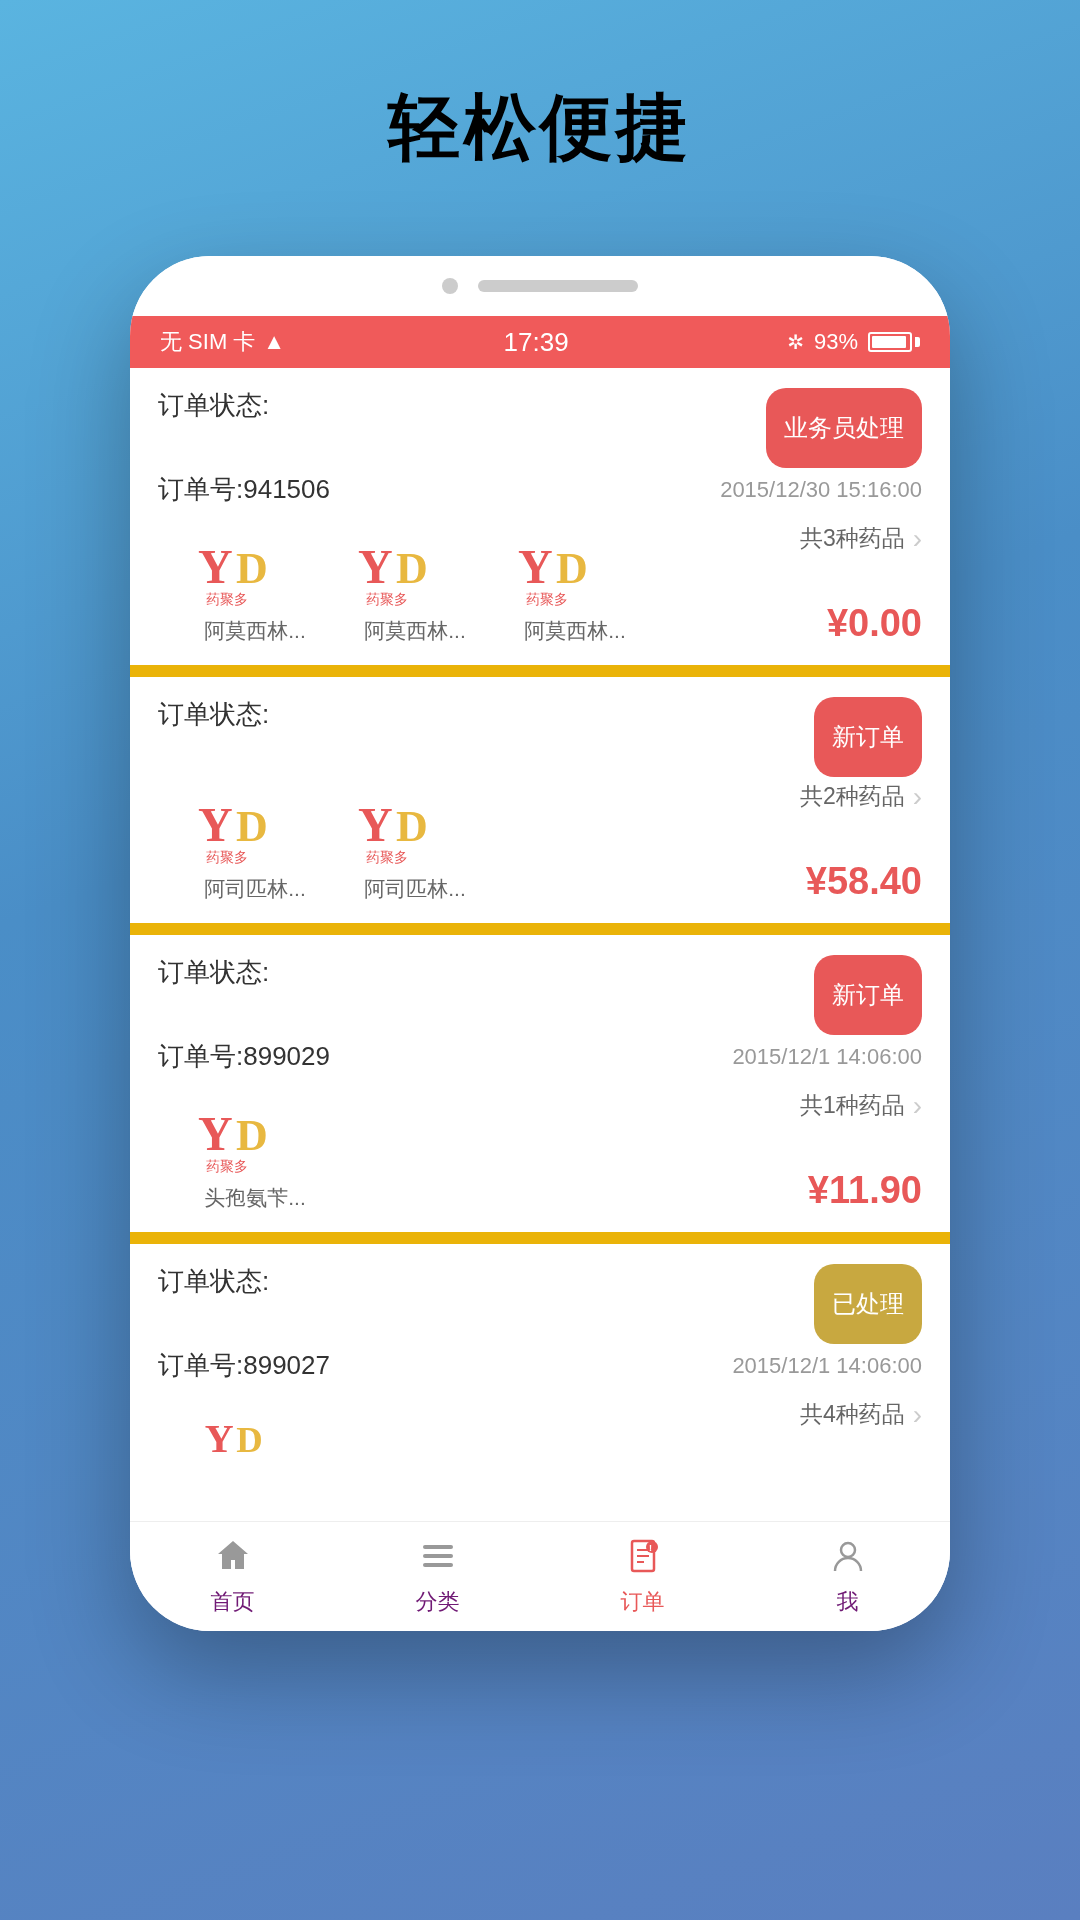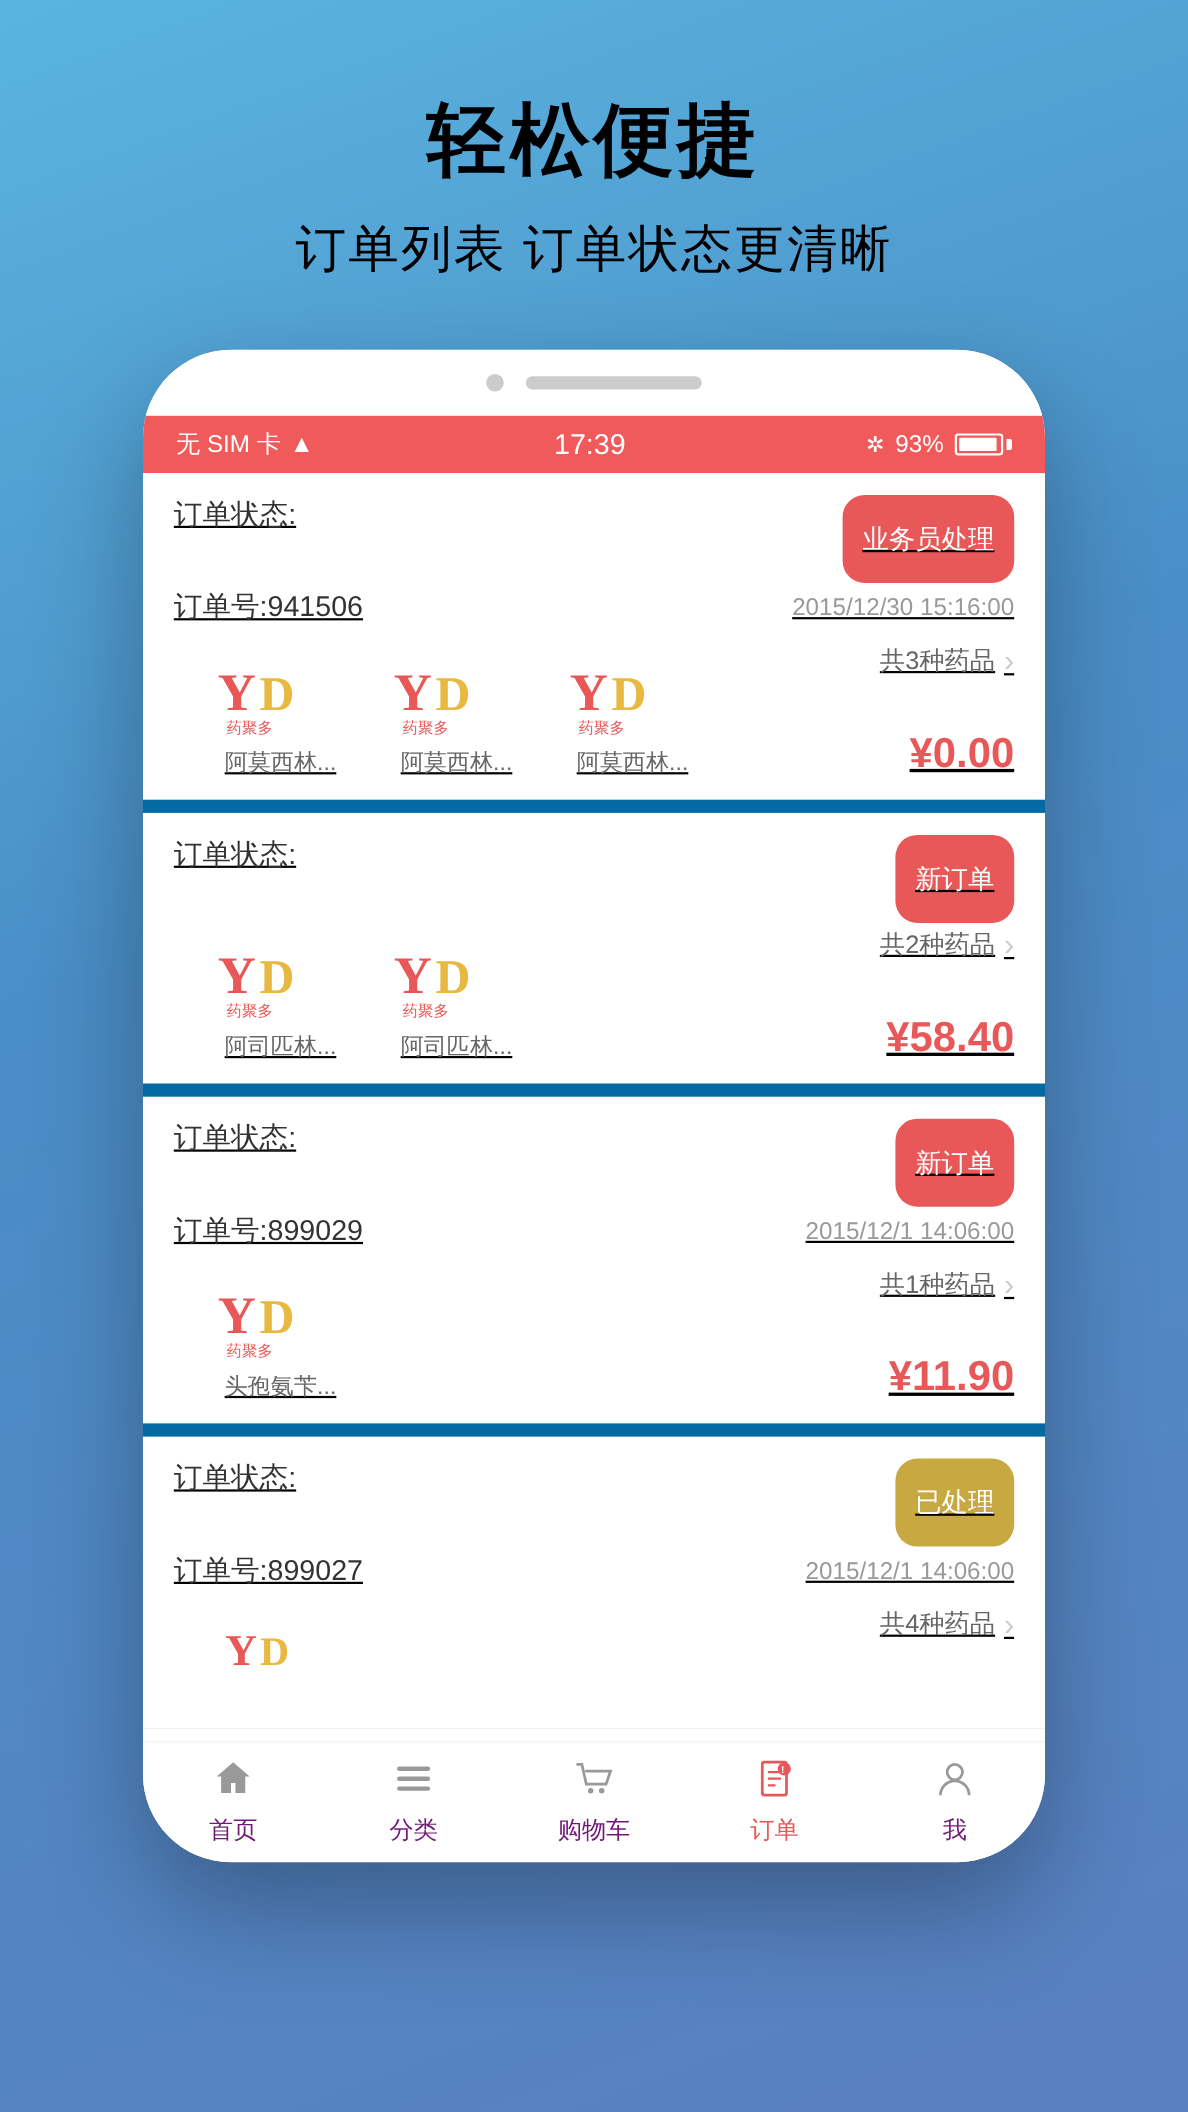--- a/index.html
+++ b/index.html
@@ -154,23 +154,22 @@
       border-radius: 2px;
       transform: rotate(45deg);
     }
     .nav-icon-group {
       display: flex; flex-direction: column; align-items: flex-end;
     }
     .lines-group { display: flex; flex-direction: column; gap: 5px; margin-bottom: 6px; }
 
     
     .content-area {
-      background: #0369a1;
+      background: #eab308;
       flex: 1;
-      text-decoration: underline;
     }
 
     
     .order-card {
       background: white;
       margin-bottom: 12px;
       padding: 20px 28px 20px;
     }
 
     .order-header {
@@ -308,21 +307,20 @@
       font-size: 22px;
       color: #701a75;
     }
     .nav-item-label.active { color: #e85858; }
   </style>
 </head>
 <body>
 
 <div class="top-header">
   <h1>轻松便捷</h1>
-  <p>订单列表  订单状态更清晰</p>
 </div>
 
 <div class="phone-frame">
 
   <div class="phone-top-bar">
     <div class="phone-camera"></div>
     <div class="phone-speaker"></div>
   </div>
 
   <div class="status-bar">
@@ -510,30 +508,20 @@
       <div class="nav-item-icon">
         <svg width="38" height="38" viewBox="0 0 38 38" fill="none">
           <rect x="4" y="8" width="30" height="4" rx="2" fill="#999"></rect>
           <rect x="4" y="17" width="30" height="4" rx="2" fill="#999"></rect>
           <rect x="4" y="26" width="30" height="4" rx="2" fill="#999"></rect>
         </svg>
       </div>
       <span class="nav-item-label">分类</span>
     </div>
 
-    <div class="nav-item">
-      <div class="nav-item-icon">
-        <svg width="38" height="38" viewBox="0 0 38 38" fill="none">
-          <path d="M4 6h4l4 18h18l4-12H12" stroke="#999" stroke-width="2.5" fill="none" stroke-linecap="round"></path>
-          <circle cx="16" cy="30" r="2.5" fill="#999"></circle>
-          <circle cx="26" cy="30" r="2.5" fill="#999"></circle>
-        </svg>
-      </div>
-      <span class="nav-item-label">购物车</span>
-    </div>
 
     <div class="nav-item">
       <div class="nav-item-icon active">
         <svg width="38" height="38" viewBox="0 0 38 38" fill="none">
           <rect x="8" y="4" width="22" height="30" rx="2" stroke="#e85858" stroke-width="2.5" fill="none"></rect>
           <line x1="13" y1="13" x2="25" y2="13" stroke="#e85858" stroke-width="2"></line>
           <line x1="13" y1="19" x2="25" y2="19" stroke="#e85858" stroke-width="2"></line>
           <line x1="13" y1="25" x2="20" y2="25" stroke="#e85858" stroke-width="2"></line>
           <circle cx="28" cy="10" r="6" fill="#e85858"></circle>
           <text x="25" y="14" font-size="9" fill="white" font-weight="bold">!</text>

